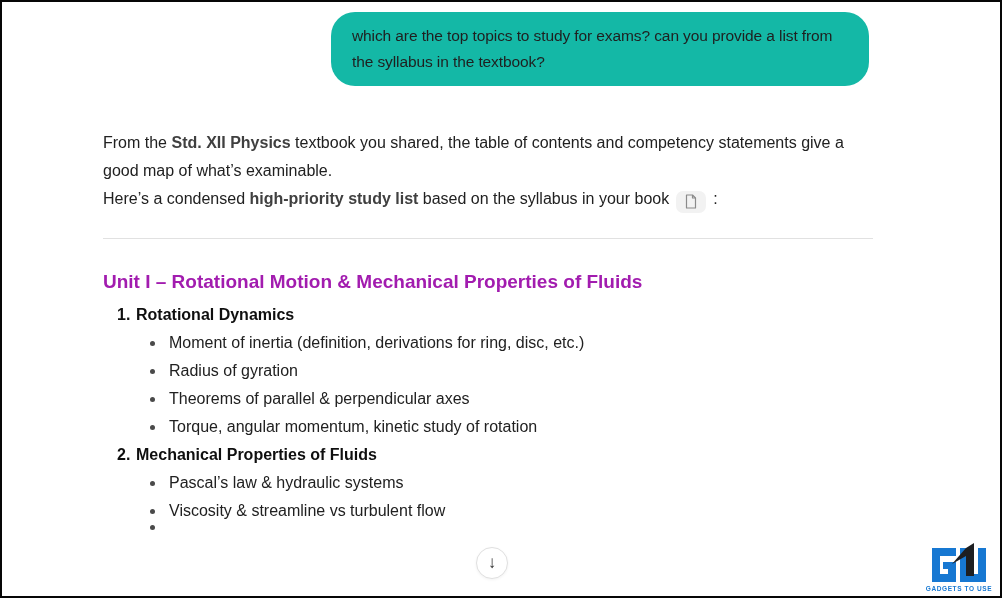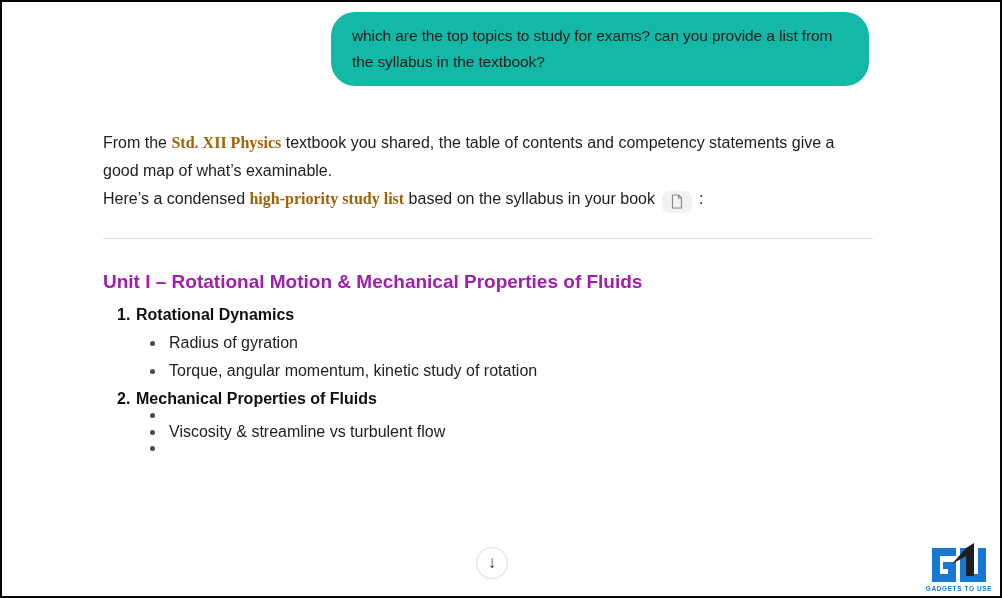--- a/index.html
+++ b/index.html
@@ -31,21 +31,21 @@
   
   .assistant {
     position: absolute;
     left: 101px; top: 127px;
     width: 770px;
     font-size: 16px;
     line-height: 28px;
   }
   .assistant p { margin: 0; }
   .p1 { max-width: 742px; }
-  .bold-inline { font-weight: 700; color: #a16207; font-family: Liberation Serif, serif; }
+  .bold-inline { font-weight: 700; color: #404040; }
 
   .doc-chip {
     display: inline-flex;
     align-items: center;
     justify-content: center;
     width: 30px; height: 22px;
     background: #f2f2f2;
     border-radius: 7px;
     vertical-align: -5px;
     margin-left: 7px;
@@ -144,33 +144,42 @@
   <hr class="divider">
 
   <h2 class="unit-heading">Unit I – Rotational Motion &amp; Mechanical Properties of Fluids</h2>
 
   <div class="oli">
     <span class="num">1.</span>
     <span class="otitle">Rotational Dynamics</span>
   </div>
   <div class="bli">
     <span class="dot"></span>
+    <span>Moment of inertia (definition, derivations for ring, disc, etc.)</span>
+  </div>
+  <div class="bli">
+    <span class="dot"></span>
     <span>Radius of gyration</span>
+  </div>
+  <div class="bli">
+    <span class="dot"></span>
+    <span>Theorems of parallel &amp; perpendicular axes</span>
   </div>
   <div class="bli">
     <span class="dot"></span>
     <span>Torque, angular momentum, kinetic study of rotation</span>
   </div>
 
   <div class="oli">
     <span class="num">2.</span>
     <span class="otitle">Mechanical Properties of Fluids</span>
   </div>
   <div class="bli">
     <span class="dot"></span>
+    <span>Pascal’s law &amp; hydraulic systems</span>
   </div>
   <div class="bli">
     <span class="dot"></span>
     <span>Viscosity &amp; streamline vs turbulent flow</span>
   </div>
   <div class="bli">
     <span class="dot"></span>
   </div>
 
 </div>

